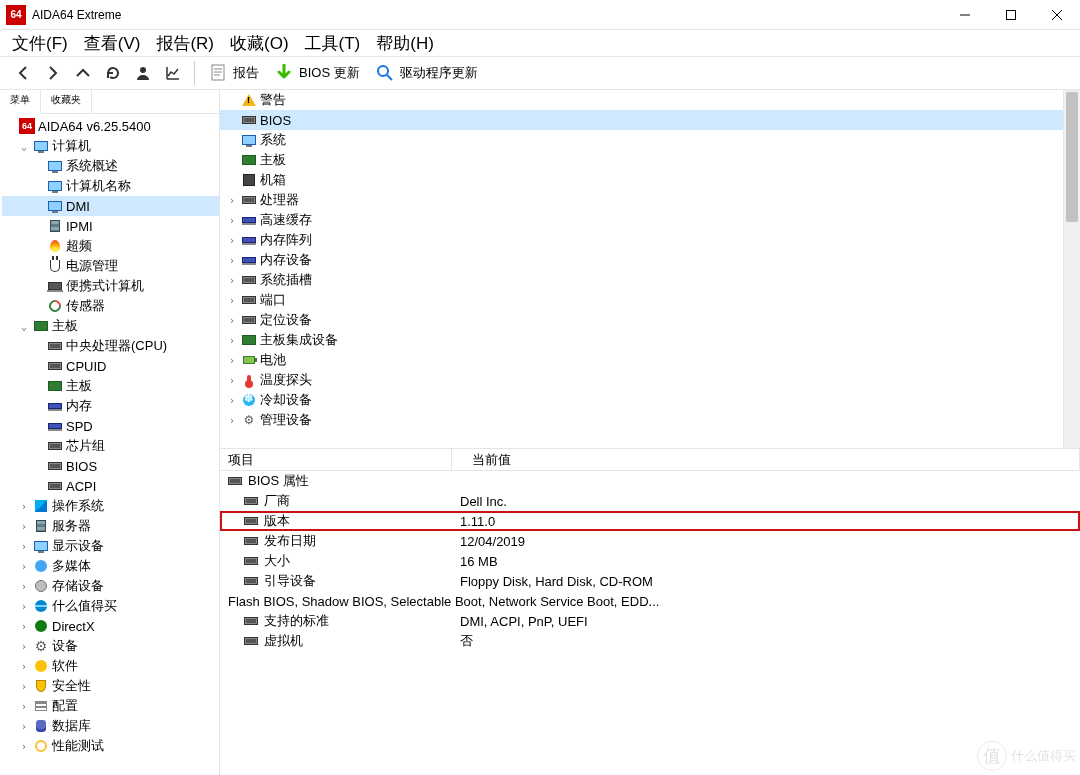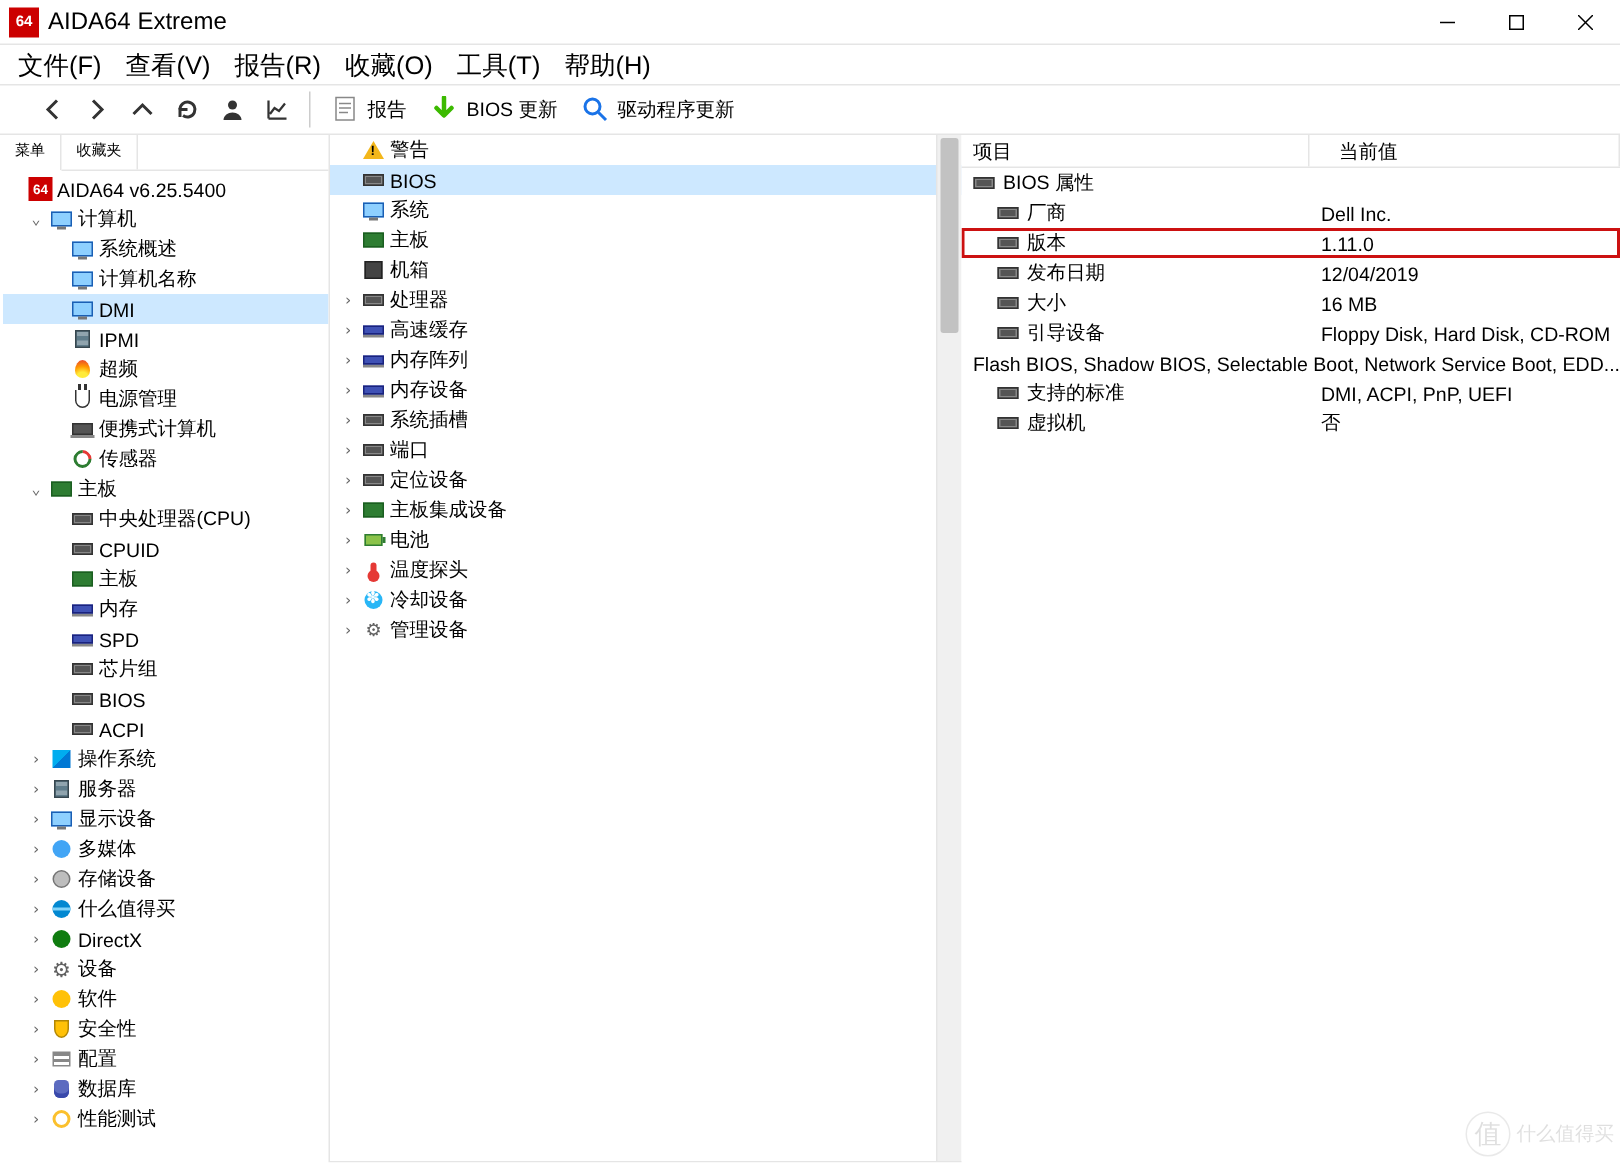--- a/index.html
+++ b/index.html
@@ -1,30 +1,30 @@
 <!DOCTYPE html>
 <html><head>
 <meta charset="utf-8">
 <style>
 * { margin:0; padding:0; box-sizing:border-box; font-family:"Microsoft YaHei","Segoe UI",Tahoma,sans-serif; font-size:13px; }
 body { background:#fff; color:#000; width:1080px; height:775px; overflow:hidden; display:flex; flex-direction:column; }
 
 
 .titlebar { height:30px; display:flex; align-items:center; background:#fff; border-bottom:1px solid #e5e5e5; }
 .titlebar .app-icon { width:20px; height:20px; margin:0 6px; background:#cc0000; color:#fff; font-size:10px; display:flex; align-items:center; justify-content:center; font-weight:bold; }
-.titlebar .title { flex:1; font-size:16px; }
+.titlebar .title { flex:1; font-size:12px; }
 .titlebar .win-btn { width:46px; height:30px; display:flex; align-items:center; justify-content:center; font-size:13px; color:#000; }
 .titlebar .win-btn svg { pointer-events:none; }
 
 
 .menubar { height:26px; display:flex; align-items:center; padding:0 6px; gap:4px; }
 .menubar .mitem { padding:2px 6px; font-size:17px; }
 
 
-.toolbar { height:34px; display:flex; align-items:center; border-top:1px solid #e5e5e5; border-bottom:1px solid #e5e5e5; padding:0 20px; }
+.toolbar { height:34px; display:flex; align-items:center; border-top:1px solid #e5e5e5; border-bottom:1px solid #e5e5e5; padding:0 8px; }
 .tbtn { width:30px; height:30px; display:flex; align-items:center; justify-content:center; color:#333; }
 .tbtn svg { overflow:visible; }
 .tsep { width:1px; height:24px; background:#ccc; margin:0 6px; }
 .tbtn2 { height:30px; display:flex; align-items:center; gap:6px; padding:0 8px; font-size:13px; }
 .tbtn2 .icon { width:18px; height:18px; display:flex; align-items:center; justify-content:center; }
 
 
 .main { flex:1; display:flex; min-height:0; }
 
 
@@ -36,21 +36,21 @@
 .tree-node { display:flex; align-items:center; height:20px; white-space:nowrap; font-size:13px; }
 .tree-node .twisty { width:16px; text-align:center; color:#6a6a6a; font-size:10px; font-family:Consolas,monospace; }
 .tree-node .icon { width:18px; height:16px; display:flex; align-items:center; justify-content:center; margin-right:2px; }
 .tree-node.selected { background:#cde8ff; }
 .tree-node .lbl { padding-right:8px; }
 .indent-0 { padding-left:0; }
 .indent-1 { padding-left:14px; }
 .indent-2 { padding-left:28px; }
 
 
-.right { flex:1; display:flex; flex-direction:row; min-width:0; position:relative; }
+.right { flex:1; display:flex; flex-direction:column; min-width:0; position:relative; }
 .top-list { flex:1.1; min-height:0; overflow:hidden; border-bottom:1px solid #e5e5e5; position:relative; }
 .list-inner { position:absolute; inset:0; overflow:auto; }
 .list-row { display:flex; align-items:center; height:20px; padding-left:4px; font-size:13px; white-space:nowrap; }
 .list-row .twisty { width:16px; text-align:center; color:#6a6a6a; font-size:10px; font-family:Consolas,monospace; }
 .list-row .icon { width:18px; height:16px; display:flex; align-items:center; justify-content:center; margin-right:2px; }
 .list-row.selected { background:#cde8ff; }
 
 .bottom-pane { flex:1; min-height:0; display:flex; flex-direction:column; }
 .bottom-header { display:flex; height:22px; border-bottom:1px solid #e5e5e5; background:#fff; font-size:13px; }
 .bottom-header .col { padding:2px 8px; border-right:1px solid #e5e5e5; }

